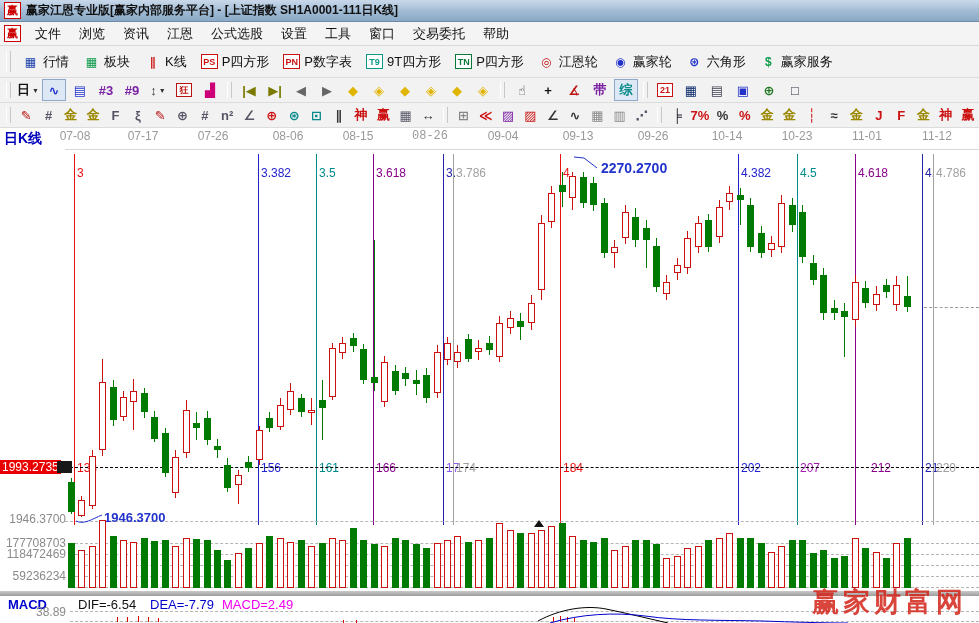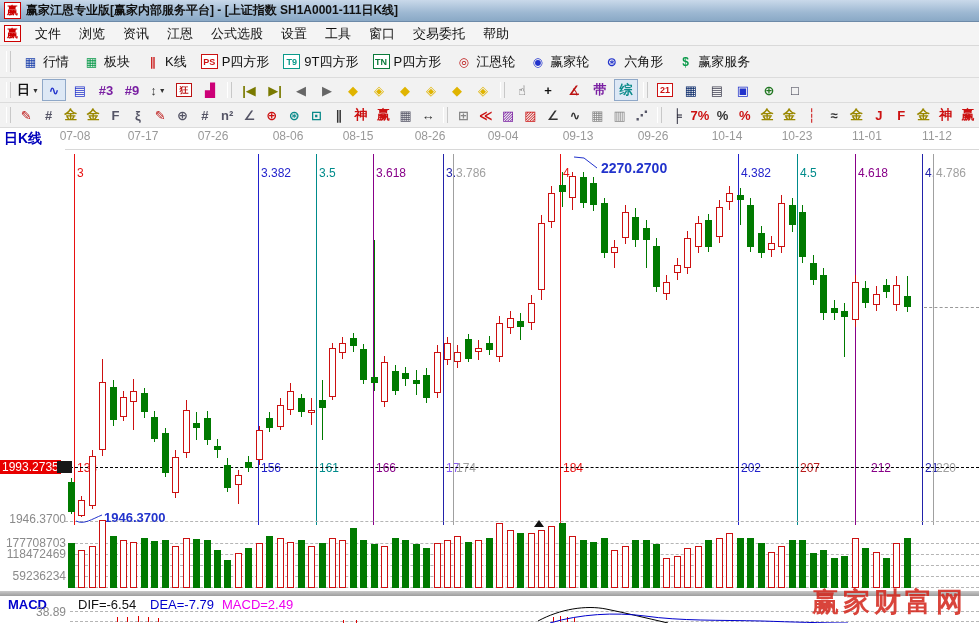--- a/index.html
+++ b/index.html
@@ -85,20 +85,24 @@
       </span>
       <span class="tb1-btn">
         <span class="icon1" style="color: rgb(204, 34, 34);">∥</span>
         <span>K线</span>
       </span>
       <span class="tb1-btn">
         <span class="icon1 box" style="color: rgb(204, 17, 17);">PS</span>
         <span>P四方形</span>
       </span>
       <span class="tb1-btn">
+        <span class="icon1 box" style="color: rgb(204, 17, 17);">PN</span>
+        <span>P数字表</span>
+      </span>
+      <span class="tb1-btn">
         <span class="icon1 box" style="color: rgb(10, 154, 138);">T9</span>
         <span>9T四方形</span>
       </span>
       <span class="tb1-btn">
         <span class="icon1 box" style="color: rgb(10, 122, 58);">TN</span>
         <span>P四方形</span>
       </span>
       <span class="tb1-btn">
         <span class="icon1" style="color: rgb(187, 17, 17);">◎</span>
         <span>江恩轮</span>
@@ -342,21 +346,21 @@
         <span>赢</span>
       </span>
     </div>
   <div id="chart">
       <div style="position: absolute; left: 4px; top: 2px; color: rgb(0, 0, 187); font-weight: bold; font-size: 14px;">日K线</div>
       <div class="xdate" style="left: 51px;">07-08</div>
       <div class="xdate" style="left: 119px;">07-17</div>
       <div class="xdate" style="left: 189px;">07-26</div>
       <div class="xdate" style="left: 264px;">08-06</div>
       <div class="xdate" style="left: 334px;">08-15</div>
-      <div class="xdate" style="left: 406px;">08-26</div>
+      <div class="xdate" style="left: 406px; font-family: Liberation Mono, monospace;">08-26</div>
       <div class="xdate" style="left: 479px;">09-04</div>
       <div class="xdate" style="left: 554px;">09-13</div>
       <div class="xdate" style="left: 629px;">09-26</div>
       <div class="xdate" style="left: 703px;">10-14</div>
       <div class="xdate" style="left: 773px;">10-23</div>
       <div class="xdate" style="left: 843px;">11-01</div>
       <div class="xdate" style="left: 913px;">11-12</div>
       <div style="position: absolute; left: 65px; top: 21px; width: 914px; height: 1px; background: rgb(216, 216, 216);"></div>
       <div class="vline" style="left: 74px; top: 26px; height: 371px; background: rgb(232, 17, 17);"></div>
       <div class="vlab" style="left: 77px; top: 38px; color: rgb(232, 17, 17);">3</div>
@@ -377,21 +381,21 @@
       <div class="vlab" style="left: 456px; top: 38px; color: rgb(160, 160, 160);">3.786</div>
       <div class="vlab" style="left: 456px; top: 333px; color: rgb(160, 160, 160);">174</div>
       <div class="vline" style="left: 560px; top: 26px; height: 371px; background: rgb(232, 17, 17);"></div>
       <div class="vlab" style="left: 563px; top: 38px; color: rgb(232, 17, 17);">4</div>
       <div class="vlab" style="left: 563px; top: 333px; color: rgb(232, 17, 17);">184</div>
       <div class="vline" style="left: 738px; top: 26px; height: 371px; background: rgb(34, 34, 204);"></div>
       <div class="vlab" style="left: 741px; top: 38px; color: rgb(34, 34, 204);">4.382</div>
       <div class="vlab" style="left: 741px; top: 333px; color: rgb(34, 34, 204);">202</div>
       <div class="vline" style="left: 797px; top: 26px; height: 371px; background: rgb(0, 139, 139);"></div>
       <div class="vlab" style="left: 800px; top: 38px; color: rgb(0, 139, 139);">4.5</div>
-      <div class="vlab" style="left: 800px; top: 333px; color: #b91c1c;">207</div>
+      <div class="vlab" style="left: 800px; top: 333px; color: #a21caf;">207</div>
       <div class="vline" style="left: 855px; top: 26px; height: 371px; background: rgb(136, 0, 136);"></div>
       <div class="vlab" style="left: 858px; top: 38px; color: rgb(136, 0, 136);">4.618</div>
       <div class="vlab" style="left: 858px; top: 333px; color: rgb(136, 0, 136); margin-left: 13px;">212</div>
       <div class="vline" style="left: 922px; top: 26px; height: 371px; background: rgb(34, 34, 170);"></div>
       <div class="vlab" style="left: 925px; top: 38px; color: rgb(34, 34, 170);">4.</div>
       <div class="vlab" style="left: 925px; top: 333px; color: rgb(34, 34, 170);">21</div>
       <div class="vline" style="left: 933px; top: 26px; height: 371px; background: rgb(160, 160, 160);"></div>
       <div class="vlab" style="left: 936px; top: 38px; color: rgb(160, 160, 160);">4.786</div>
       <div class="vlab" style="left: 936px; top: 333px; color: rgb(160, 160, 160);">220</div>
       <div class="dash" style="left: 70px; top: 339px; width: 909px;"></div>

